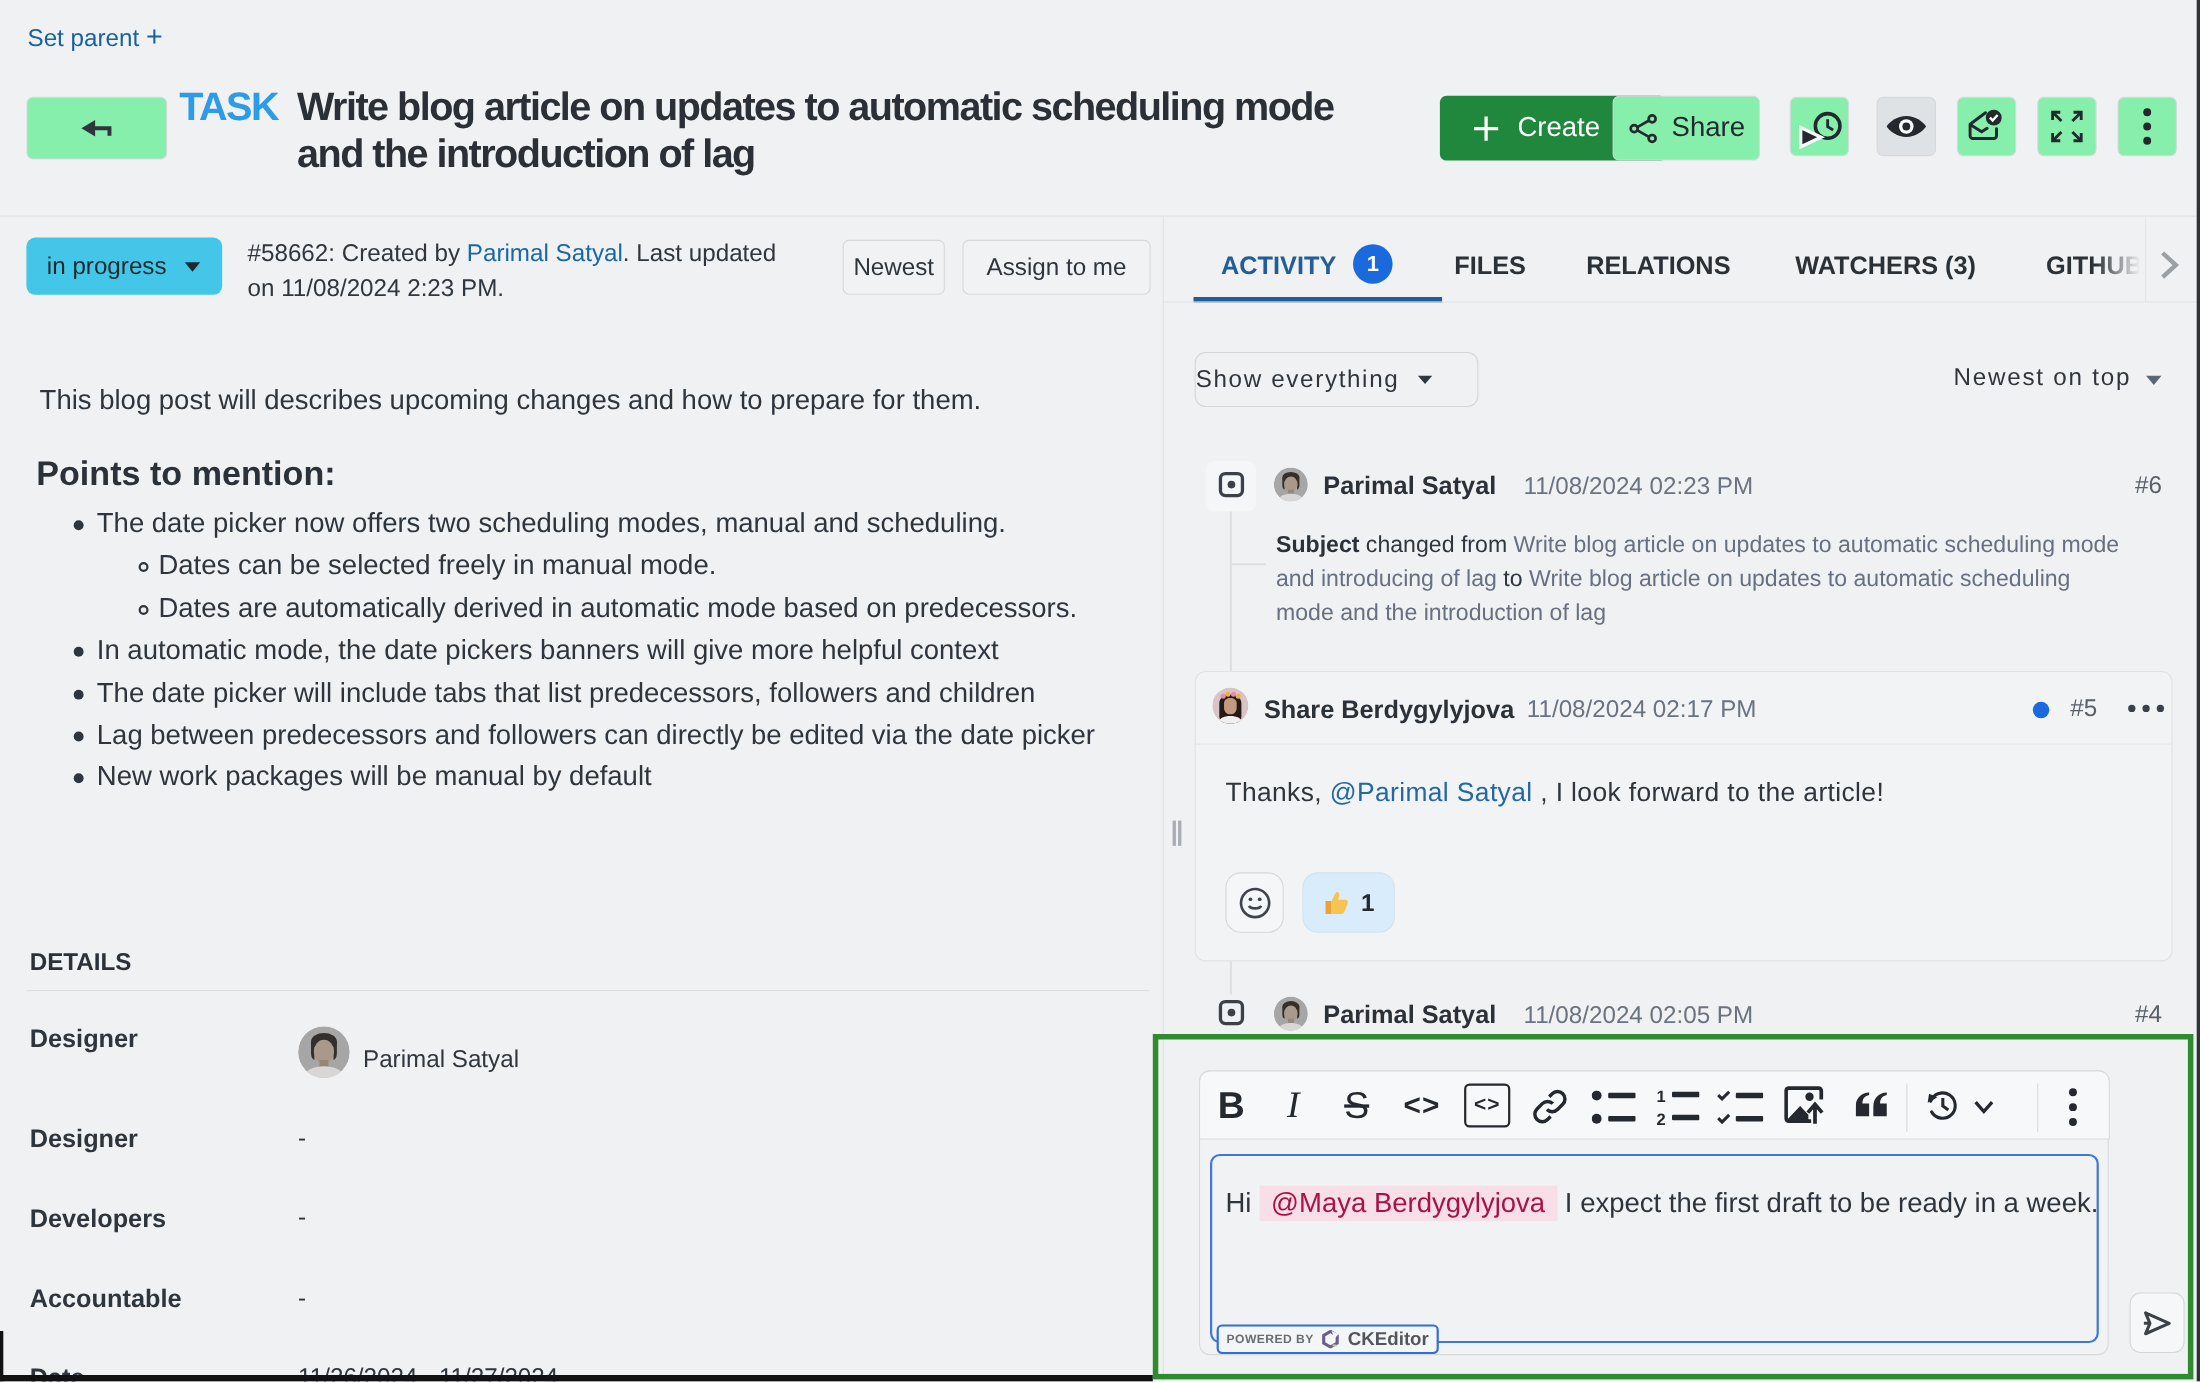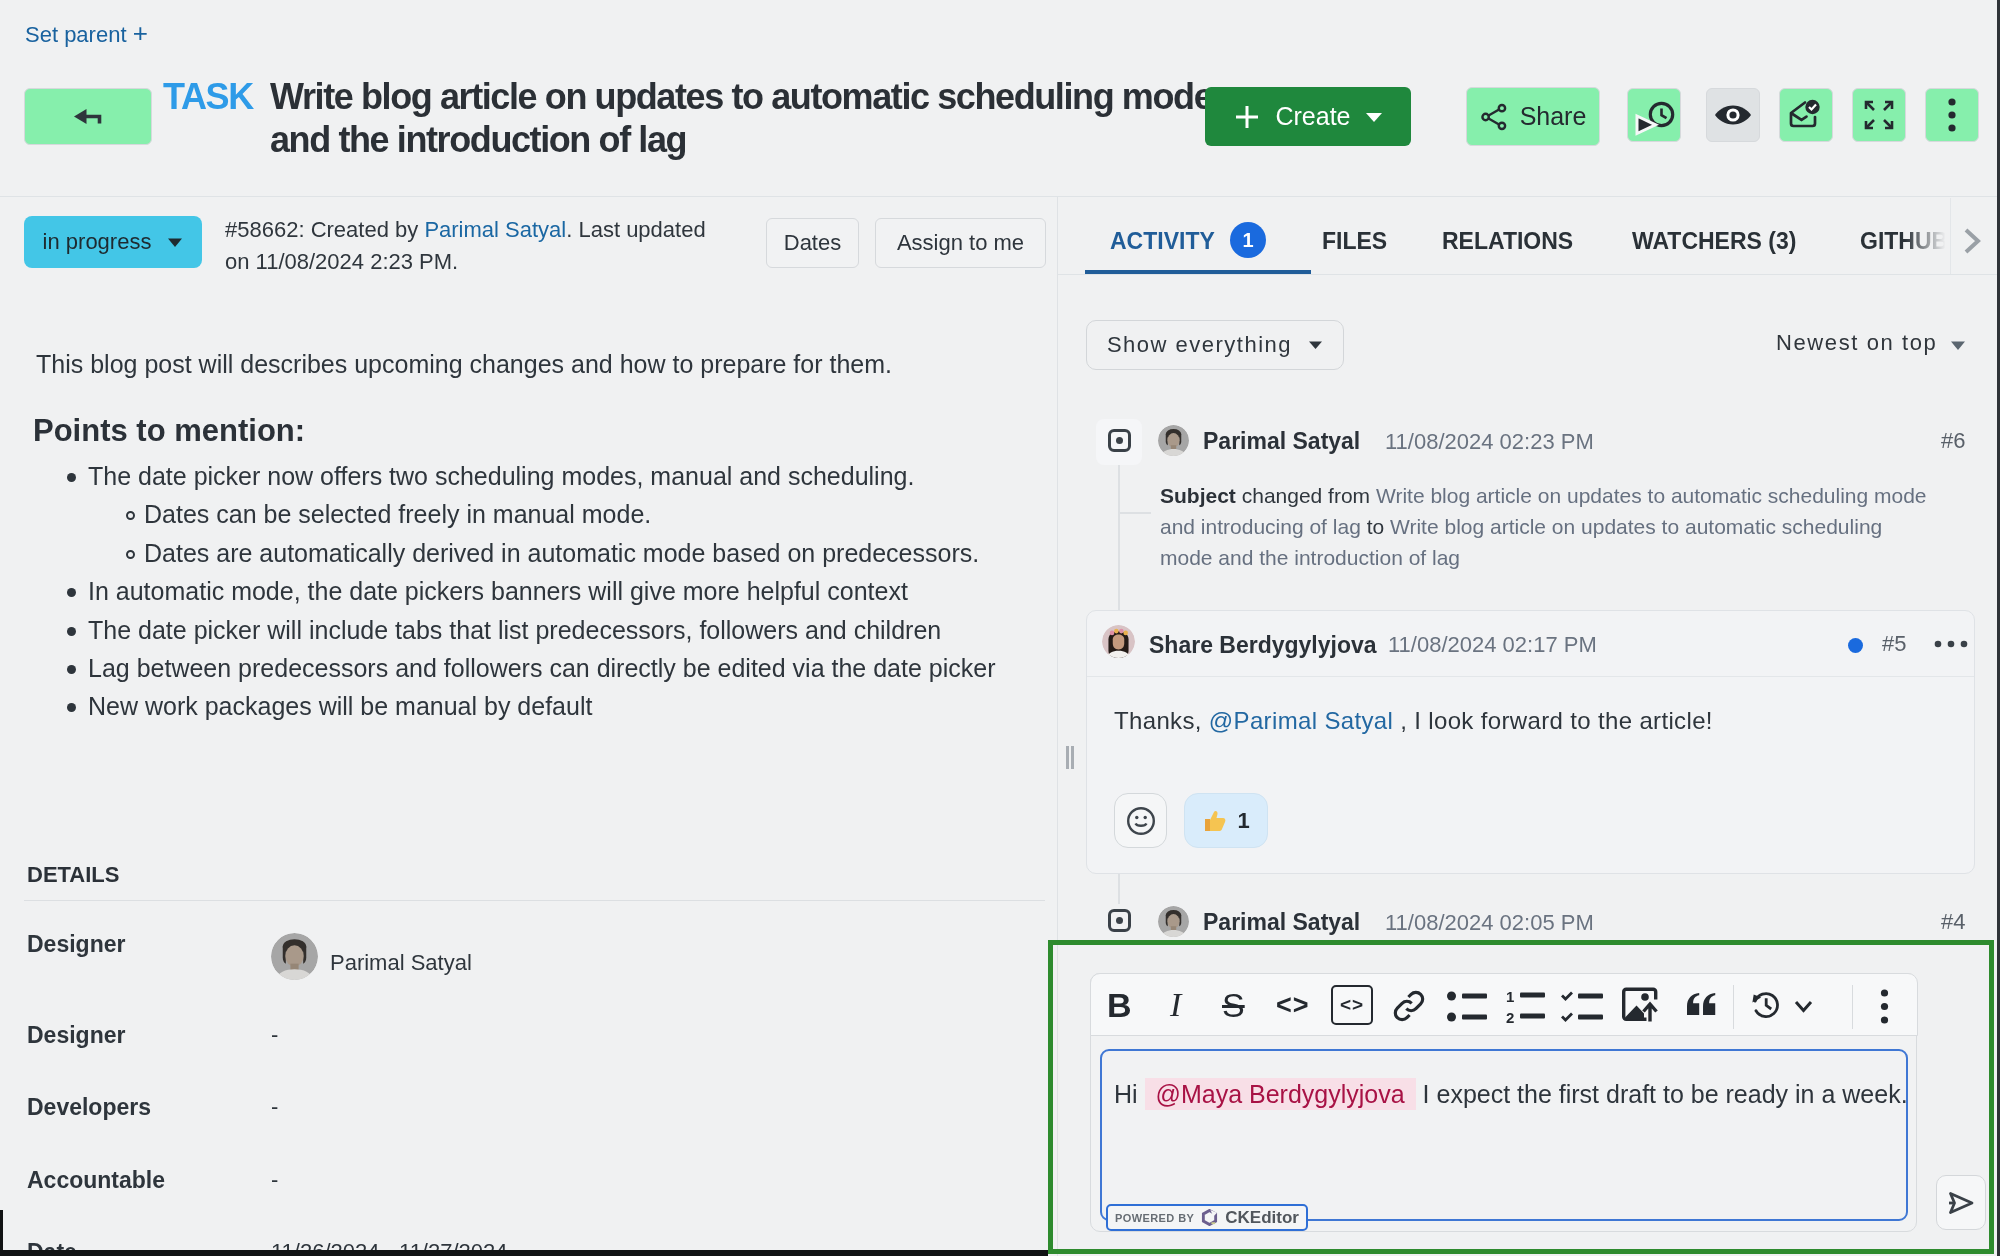--- a/index.html
+++ b/index.html
@@ -17,21 +17,21 @@
 <div class="abs btn" style="left:24px; top:88px; width:128px; height:57px;">
   <svg width="30" height="18" viewBox="0 0 30 18">
     <path d="M12 8.5 L26.5 8.5 L26.5 15.5" fill="none" stroke="#2e353c" stroke-width="3.6"></path>
     <path d="M1 8.5 L13.5 1 L13.5 16 Z" fill="#2e353c"></path>
   </svg>
 </div>
 
 <div class="abs" style="left:163px; top:75px; font-size:36px; font-weight:700; color:#2e9be8; line-height:43px; letter-spacing:-1.4px;">TASK</div>
 <div class="abs" style="left:270px; top:75px; font-size:36px; font-weight:700; color:#2b3036; line-height:43px; letter-spacing:-1.4px;">Write blog article on updates to automatic scheduling mode<br>and the introduction of lag</div>
 
-<div class="abs" style="left:1205px; top:87px; width:206px; height:59px; background:#1f883d; border-radius:6px; display:flex; align-items:center; justify-content:center; gap:14px;">
+<div class="abs" style="left:1309px; top:87px; width:206px; height:59px; background:#1f883d; border-radius:6px; display:flex; align-items:center; justify-content:center; gap:14px;">
   <svg width="28" height="28" viewBox="0 0 28 28">
       <path d="M14 3 V25 M3 14 H25" stroke="#fff" stroke-width="3"></path>
     </svg>
   <span style="color:#fff; font-size:25px;">Create</span>
   <svg width="18" height="12" viewBox="0 0 18 12">
       <path d="M1 2 L9 11 L17 2 Z" fill="#fff"></path>
     </svg>
 </div>
 
 <div class="abs btn" style="left:1466px; top:87px; width:134px; height:59px; gap:12px;">
@@ -83,21 +83,21 @@
 <div class="abs" style="left:0; top:196px; width:2000px; height:1px; background:#dfe3e6;"></div>
 
 <div class="abs" style="left:24px; top:216px; width:178px; height:52px; background:#43c6e7; border-radius:8px; display:flex; align-items:center; justify-content:center; gap:16px;">
   <span style="font-size:22px; color:#1e2a30;">in progress</span>
   <svg width="16" height="11" viewBox="0 0 16 11">
       <path d="M1 1.5 L8 10 L15 1.5 Z" fill="#1e2a30"></path>
     </svg>
 </div>
 <div class="abs" style="left:225px; top:214px; font-size:22px; line-height:31.5px; color:#2f363d;">#58662: Created by <span style="color:#1a67a3;">Parimal Satyal</span>. Last updated<br>on 11/08/2024 2:23 PM.</div>
 <div class="abs btn" style="left:766px; top:218px; width:93px; height:50px; background:#f1f2f3;">
-    <span style="font-size:22px;">Dates</span>
+    <span style="font-size:22px;">Newest</span>
   </div>
 <div class="abs btn" style="left:875px; top:218px; width:171px; height:50px; background:#f1f2f3;">
     <span style="font-size:22px;">Assign to me</span>
   </div>
 
 <div class="abs" style="left:36px; top:345px; width:1000px; font-size:25px; line-height:38px; color:#2e353c;">This blog post will describes upcoming changes and how to prepare for them.</div>
 <div class="abs" style="left:33px; top:412px; font-size:31px; line-height:38px; font-weight:700; color:#2b3138;">Points to mention:</div>
 
 <div class="abs" style="left:0px; top:457px; width:1045px; font-size:25px; line-height:38.4px; color:#2e353c;">
   <div style="position:relative;"><span style="position:absolute; left:67px; top:16px; width:9px; height:9px; border-radius:50%; background:#2e353c;"></span><span style="margin-left:88px;">The date picker now offers two scheduling modes, manual and scheduling.</span></div>
@@ -149,21 +149,21 @@
 <div class="abs" style="left:1442px; top:228px; font-size:23px; font-weight:700; color:#2a3137;">RELATIONS</div>
 <div class="abs" style="left:1632px; top:228px; font-size:23px; font-weight:700; color:#2a3137;">WATCHERS (3)</div>
 <div class="abs" style="left:1860px; top:228px; font-size:23px; font-weight:700; color:#2a3137; width:90px; overflow:hidden; -webkit-mask-image:linear-gradient(to right,#000 50%,transparent 95%); mask-image:linear-gradient(to right,#000 50%,transparent 95%);">GITHUB</div>
 <div class="abs" style="left:1950px; top:198px; width:1px; height:76px; background:#e3e6e9;"></div>
 <svg class="abs" style="left:1962px; top:227px;" width="20" height="28" viewBox="0 0 20 28">
     <path d="M4 3 L16 14 L4 25" fill="none" stroke="#9aa0a6" stroke-width="4"></path>
   </svg>
 <div class="abs" style="left:1085px; top:270px; width:226px; height:5px; background:#205d99;"></div>
 <div class="abs" style="left:1058px; top:274px; width:942px; height:1px; background:#dfe3e6;"></div>
 
-<div class="abs" style="left:1086px; top:320px; width:258px; height:50px; border:1px solid #d3d6d9; border-radius:10px; display:flex; align-items:center; justify-content:center; gap:16px;">
+<div class="abs" style="left:1086px; top:320px; width:258px; height:50px; border:1px solid #d3d6d9; border-radius:10px; display:flex; align-items:center; gap:16px;">
   <span style="font-size:22px; color:#2f363d; letter-spacing:1.5px;">Show everything</span>
   <svg width="15" height="10" viewBox="0 0 15 10">
       <path d="M1 1.5 L7.5 9 L14 1.5 Z" fill="#2f363d"></path>
     </svg>
 </div>
 <div class="abs" style="left:1776px; top:330px; font-size:22px; font-weight:500; color:#30363c; letter-spacing:1.6px;">Newest on top</div>
 <svg class="abs" style="left:1950px; top:340px;" width="16" height="11" viewBox="0 0 16 11">
     <path d="M1 1.5 L8 10 L15 1.5 Z" fill="#5b6670"></path>
   </svg>
 

